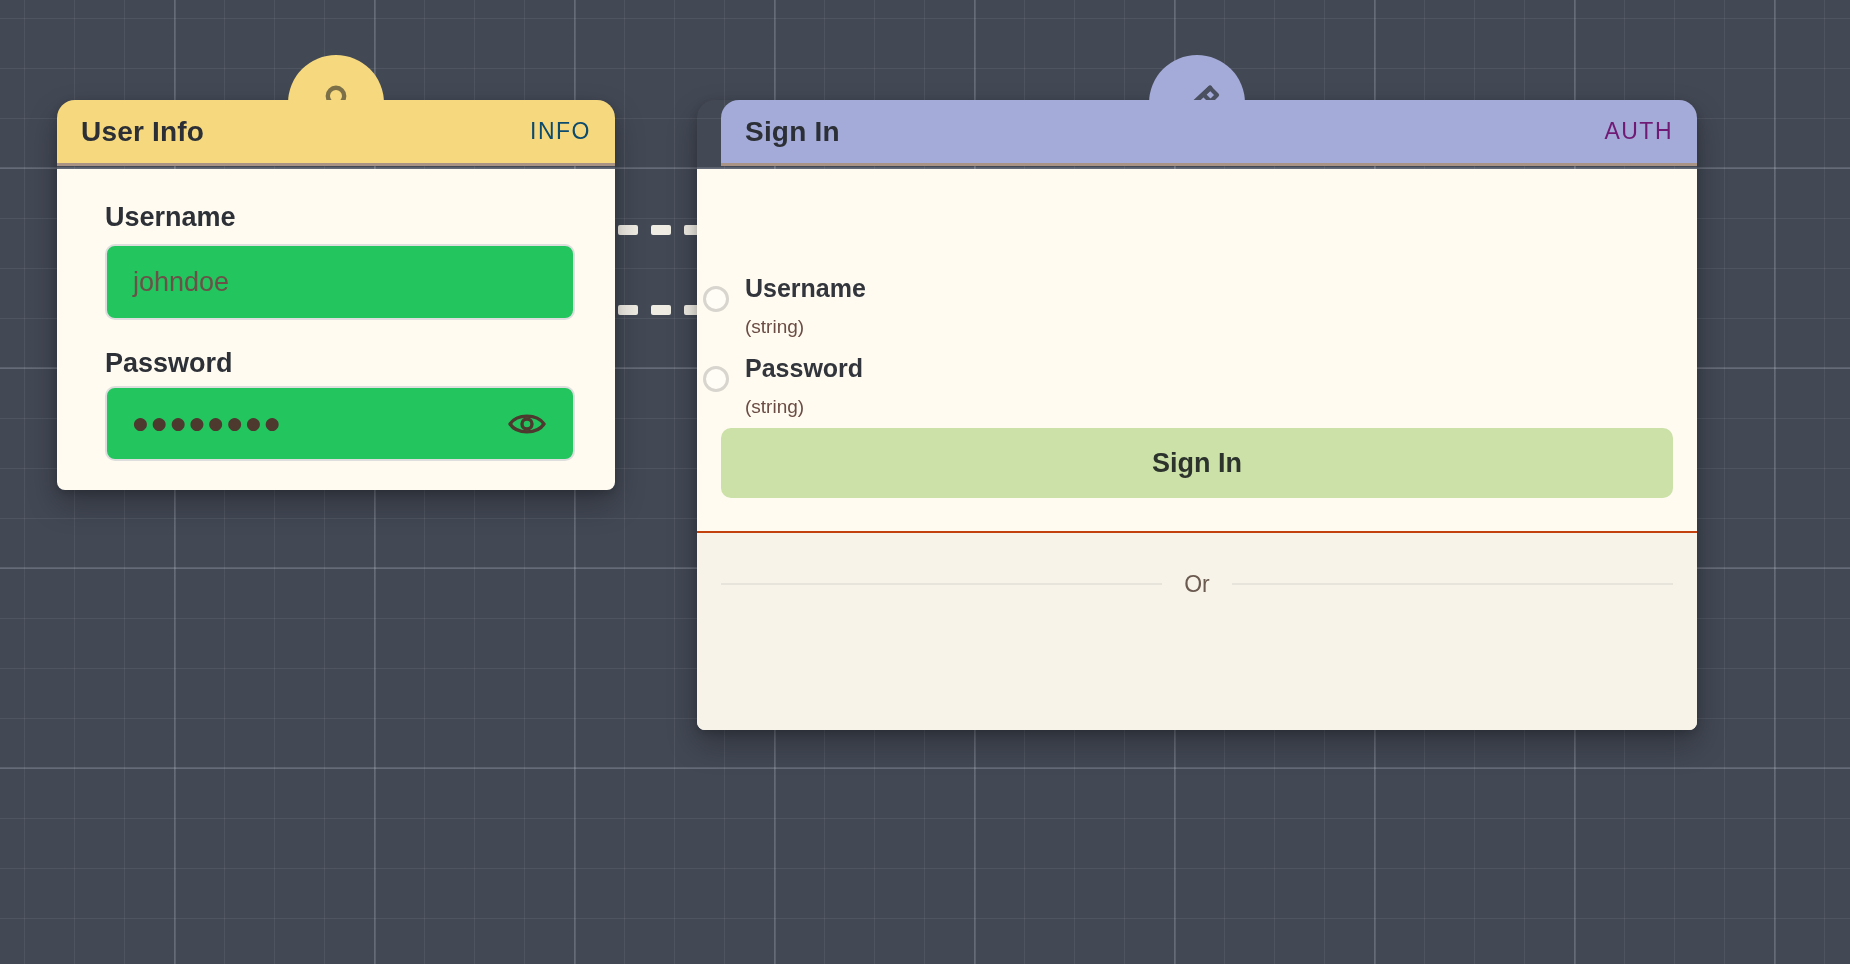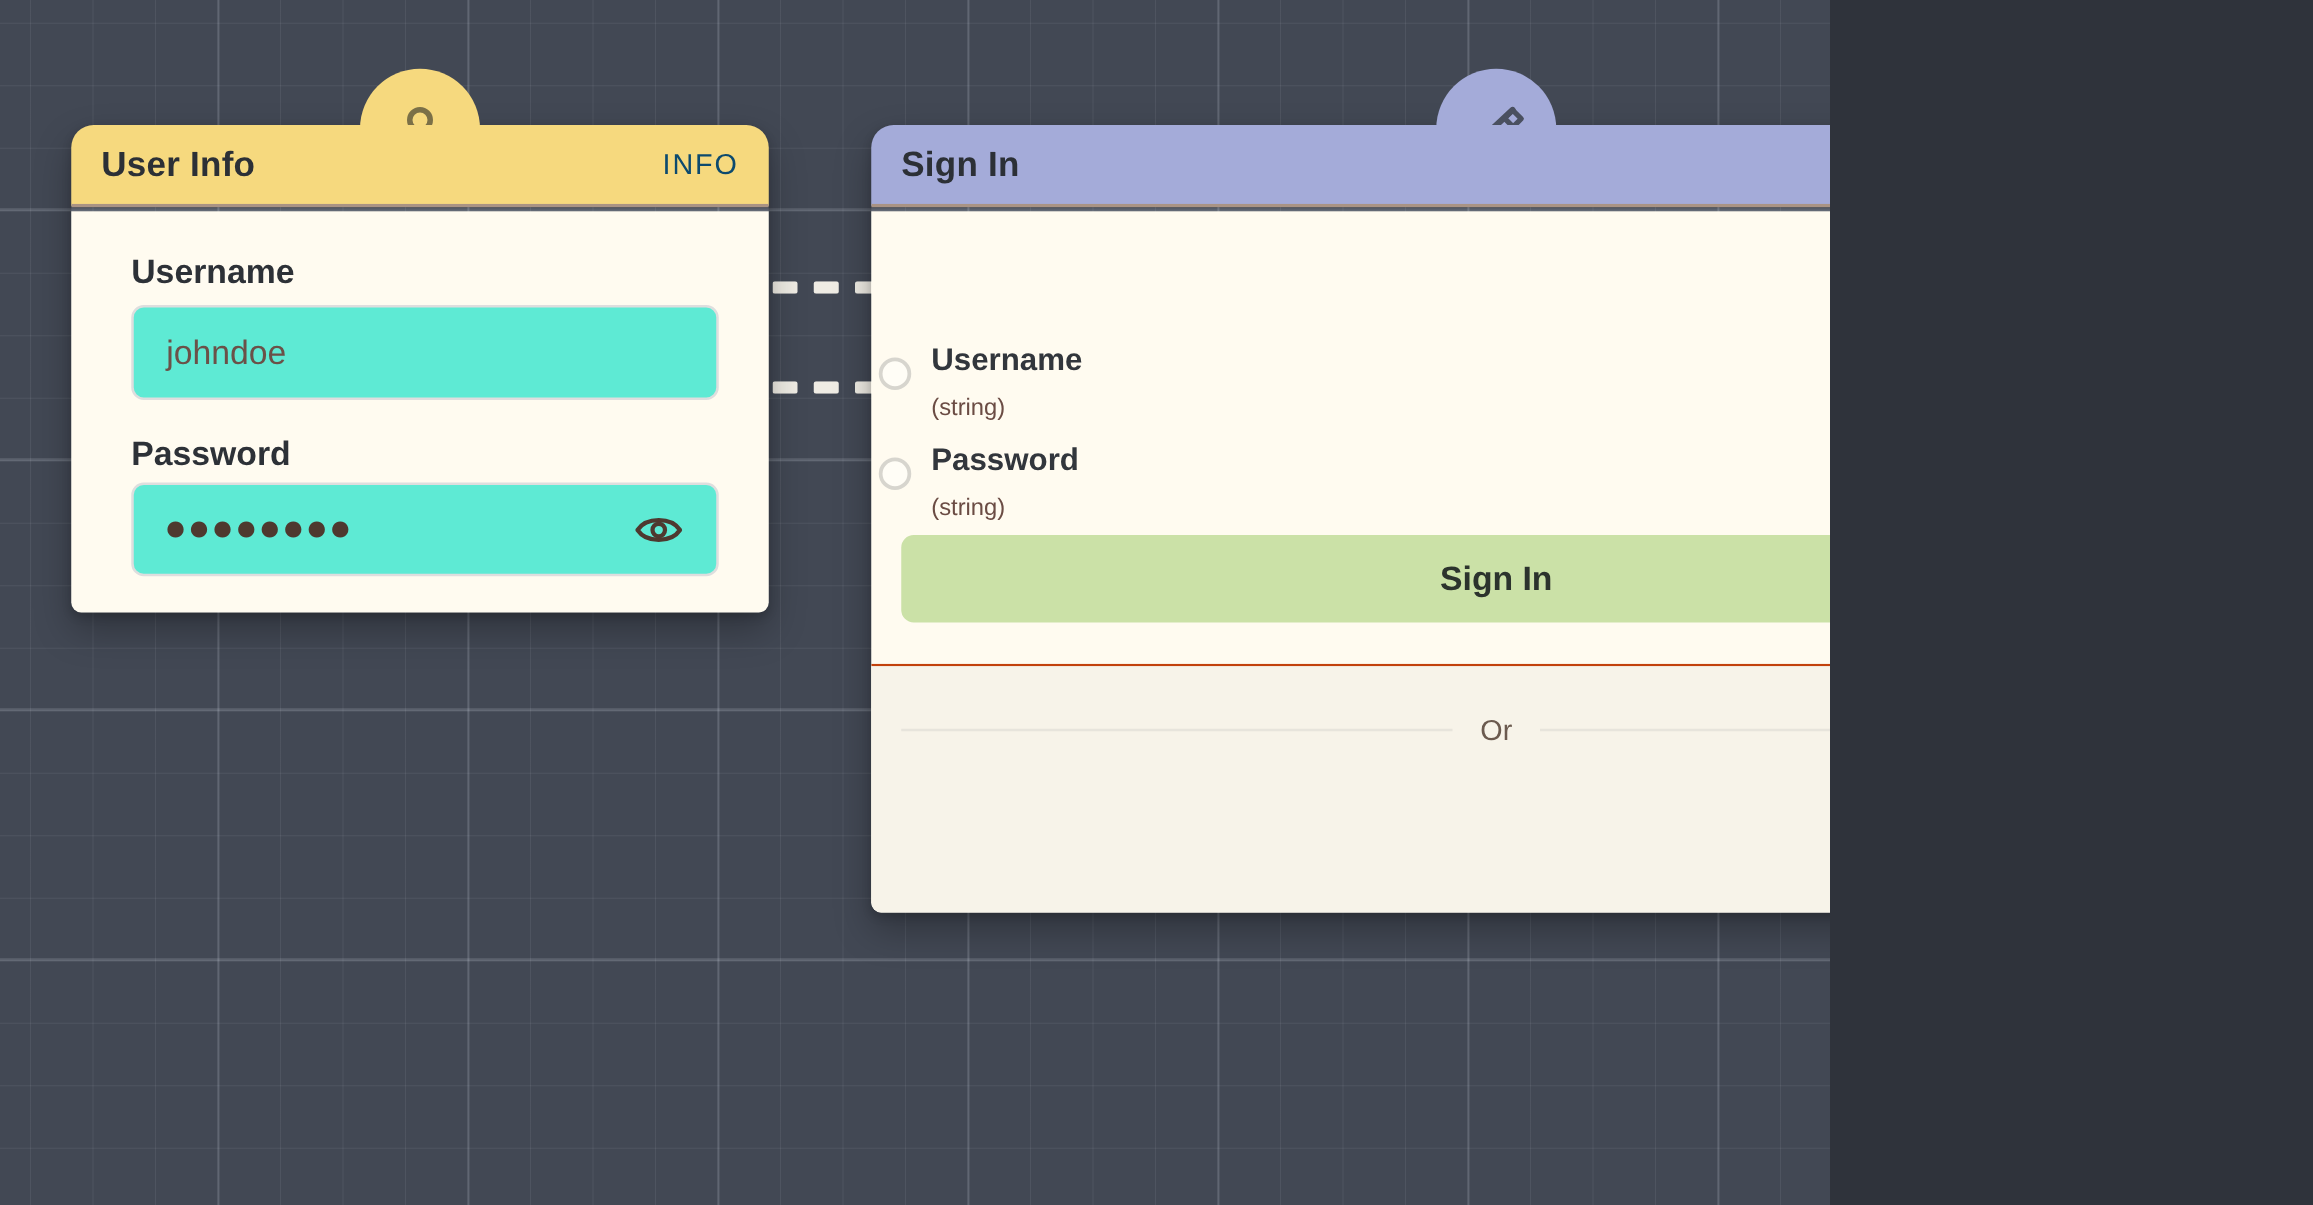--- a/index.html
+++ b/index.html
@@ -1,21 +1,21 @@
 <!DOCTYPE html>
 <html><head>
 <meta charset="utf-8">
 <style>
   * { margin:0; padding:0; box-sizing:border-box; }
   html,body { background:#2f333b; }
   body { font-family:"Liberation Sans", sans-serif; }
 
   
   #stage {
-    position:relative; width:1464px; height:964px; overflow:hidden;
+    position:relative; width:1850px; height:964px; overflow:hidden;
     background-color:#424854;
     background-image:
       linear-gradient(90deg, rgba(222,229,240,0.16) 0 2px, transparent 2px),
       linear-gradient(0deg,  rgba(222,229,240,0.16) 0 2px, transparent 2px),
       linear-gradient(90deg, rgba(222,229,240,0.08) 0 1px, transparent 1px),
       linear-gradient(0deg,  rgba(222,229,240,0.08) 0 1px, transparent 1px);
     background-size:200px 200px, 200px 200px, 50px 50px, 50px 50px;
     background-position:174px 0, 0 169px, 24px 0, 0 19px;
     text-decoration:underline;
   }
@@ -51,21 +51,21 @@
     background:#fffbf0; border-radius:0 0 8px 8px;
   }
 
   
   .card-userinfo { left:57px; top:100px; width:558px; height:390px; }
   .field-label { position:absolute; font-size:27px; font-weight:700; color:#2d3137; }
   .ui-label-1 { left:48px; top:33px; }
   .ui-label-2 { left:48px; top:179px; }
   .text-input {
     position:absolute; left:48px; width:470px; height:76px;
-    background:#5eead4; border:2px solid #dedede; border-radius:10px;
+    background:#22c55e; border:2px solid #dedede; border-radius:10px;
     display:flex; align-items:center; padding:0 26px;
   }
   .ui-input-1 { top:75px; }
   .ui-input-2 { top:217px; height:75px; justify-content:space-between; }
   .input-text { font-size:27px; color:#6b5148; }
   .password-dots {
     font-family:"DejaVu Sans", sans-serif; font-size:17px; letter-spacing:4px;
     color:#4e392f; line-height:1;
   }
   .eye-btn { width:40px; height:30px; display:flex; align-items:center; justify-content:center; cursor:pointer; }
@@ -73,21 +73,21 @@
   
   .wire {
     position:absolute; left:618px; width:80px; height:10px; z-index:1;
     display:flex; gap:13px; overflow:hidden;
   }
   .wire-1 { top:225px; }
   .wire-2 { top:305px; }
   .dash { flex:0 0 auto; width:20px; height:10px; background:#efece4; border-radius:2px; }
 
   
-  .card-signin { left:697px; top:100px; width:1000px; height:630px; }
+  .card-signin { left:697px; top:100px; width:1000px; height:630px;padding-left:24px; }
   .si-footer {
     position:absolute; left:0; right:0; top:362px; bottom:0;
     background:#f7f3e9; border-top:2px solid #c2410c; border-radius:0 0 8px 8px;
   }
   .port {
     position:absolute; left:6px; width:26px; height:26px; border-radius:50%;
     background:#fffdf6; border:3px solid #d7d5ce; cursor:crosshair;
   }
   .port-1 { top:117px; }
   .port-2 { top:197px; }

